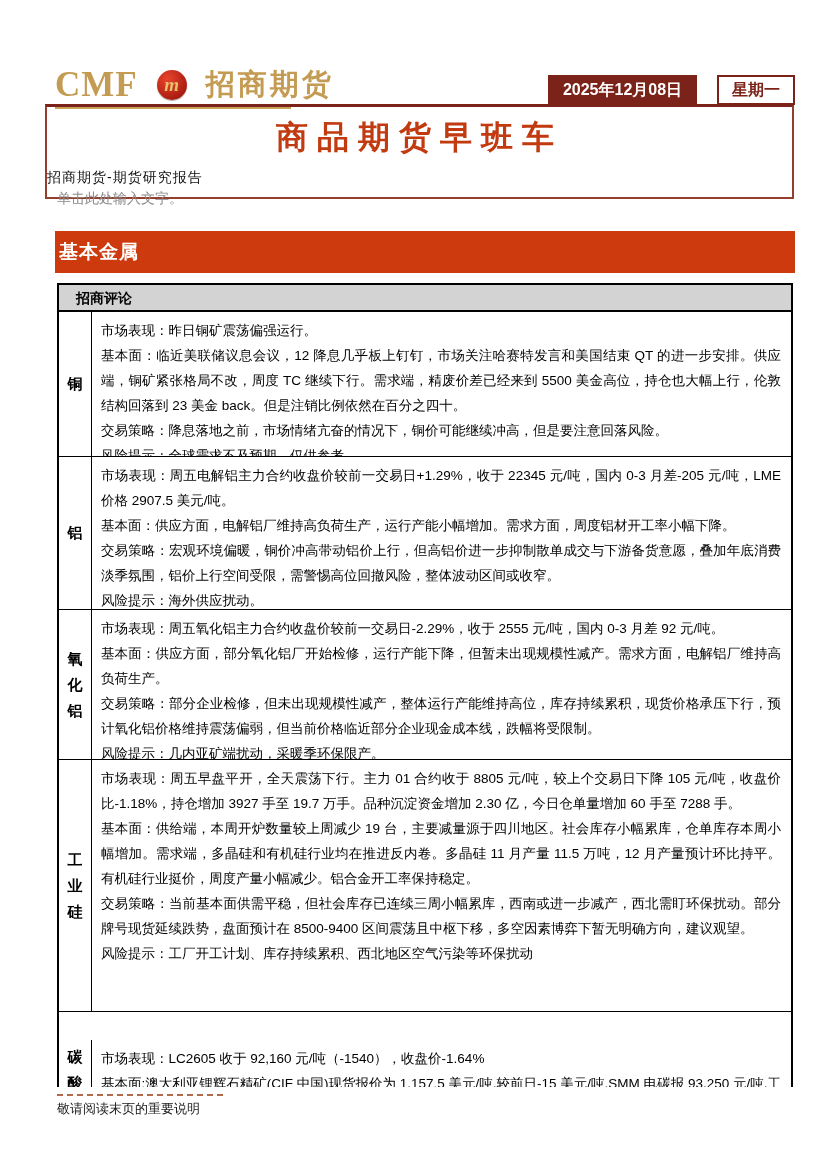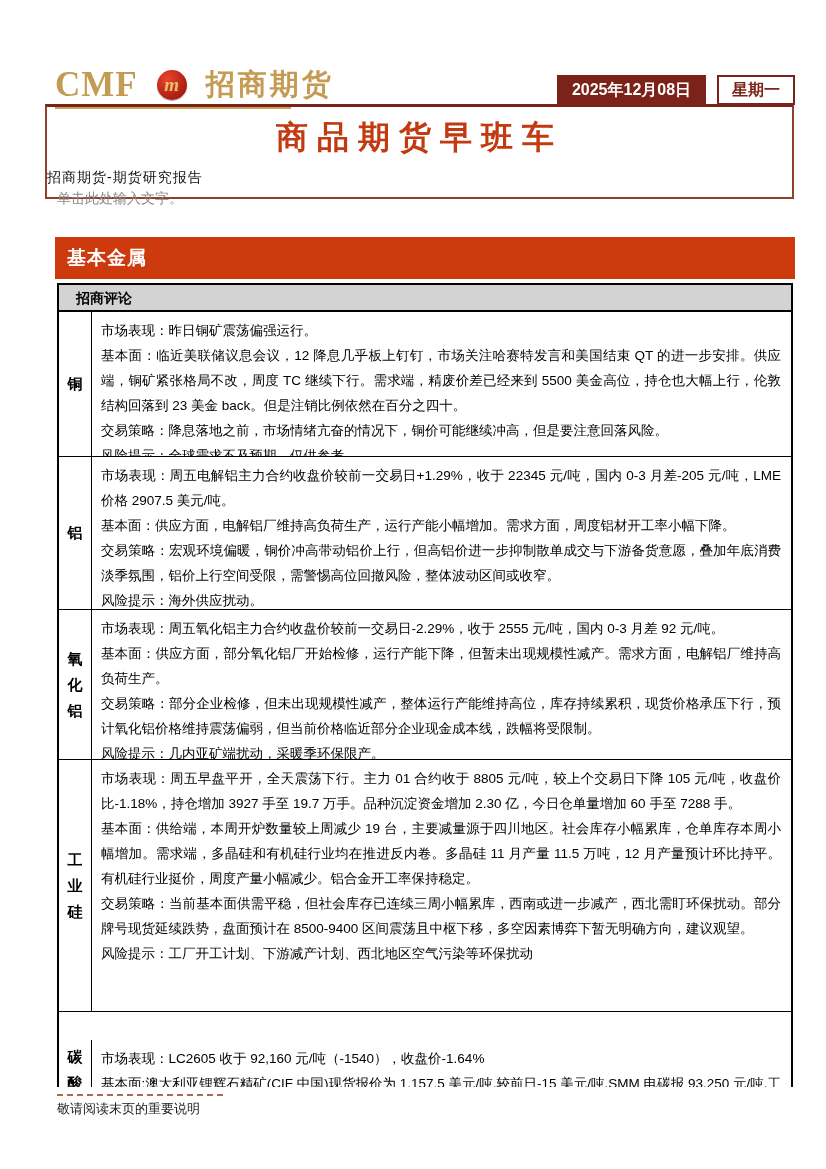--- a/index.html
+++ b/index.html
@@ -37,21 +37,21 @@
     font-weight: bold; font-size: 29px; color: #c49b52; letter-spacing: 3px;
   }
   .logo-underline {
     position: absolute; left: 55px; top: 107px; width: 236px; height: 2px;
     background: #c8a254;
   }
 
   
   .badges {
     position: absolute; top: 75px; right: 31px; height: 30px;
-    display: flex; gap: 11px; z-index: 3;
+    display: flex; gap: 20px; z-index: 3;
   }
   .date-badge {
     background: #7b2318; color: #ffffff;
     font-weight: bold; font-size: 16px;
     min-width: 149px; height: 30px; line-height: 30px;
     text-align: center; padding: 0 8px;
   }
   .day-badge {
     background: #ffffff; color: #7b2318;
     border: 2px solid #7b2318;
@@ -75,24 +75,24 @@
     margin-top: 9px; text-align: left;
     font-size: 14px; color: #121212; letter-spacing: 1px;
   }
   .placeholder {
     position: absolute; left: 57px; top: 190px;
     font-size: 14px; color: #8a8a8a; z-index: 2;
   }
 
   
   .section-band {
-    position: absolute; left: 55px; top: 237px; width: 740px; height: 42px;
+    position: absolute; left: 55px; top: 231px; width: 740px; height: 42px;
     background: #cc3a0e; color: #ffffff;
     font-weight: bold; font-size: 19px; line-height: 42px;
-    padding-left: 12px; letter-spacing: 1px;
+    padding-left: 4px; letter-spacing: 1px;
   }
 
   
   .comment-table {
     position: absolute; left: 57px; top: 283px; width: 736px; height: 804px;
     border: 2px solid #000; border-bottom: none;
     overflow: hidden; background: #fff;
   }
   .thead {
     background: #d3d3d3; height: 27px; line-height: 27px;
@@ -198,21 +198,21 @@
     </div>
 
     <div class="trow h-si">
       <div class="tlabel">
           <span>工业硅</span>
         </div>
       <div class="tcontent">
         <p>市场表现：周五早盘平开，全天震荡下行。主力 01 合约收于 8805 元/吨，较上个交易日下降 105 元/吨，收盘价比-1.18%，持仓增加 3927 手至 19.7 万手。品种沉淀资金增加 2.30 亿，今日仓单量增加 60 手至 7288 手。</p>
         <p>基本面：供给端，本周开炉数量较上周减少 19 台，主要减量源于四川地区。社会库存小幅累库，仓单库存本周小幅增加。需求端，多晶硅和有机硅行业均在推进反内卷。多晶硅 11 月产量 11.5 万吨，12 月产量预计环比持平。有机硅行业挺价，周度产量小幅减少。铝合金开工率保持稳定。</p>
         <p>交易策略：当前基本面供需平稳，但社会库存已连续三周小幅累库，西南或进一步减产，西北需盯环保扰动。部分牌号现货延续跌势，盘面预计在 8500-9400 区间震荡且中枢下移，多空因素博弈下暂无明确方向，建议观望。</p>
-        <p>风险提示：工厂开工计划、下游减产计划、西北地区空气污染等环保扰动</p>
+        <p>风险提示：工厂开工计划、库存持续累积、西北地区空气污染等环保扰动</p>
       </div>
     </div>
 
     <div class="trow">
       <div class="tlabel">
           <span>碳酸锂</span>
         </div>
       <div class="tcontent">
         <p>市场表现：LC2605 收于 92,160 元/吨（-1540），收盘价-1.64%</p>
         <p>基本面:澳大利亚锂辉石精矿(CIF 中国)现货报价为 1,157.5 美元/吨,较前日-15 美元/吨,SMM 电碳报 93,250 元/吨,工碳报 90,800 元/吨。供给方面,上周产量为 21939 吨,环比+74 吨,盐湖端因天气减量-145 吨。SMM</p>

